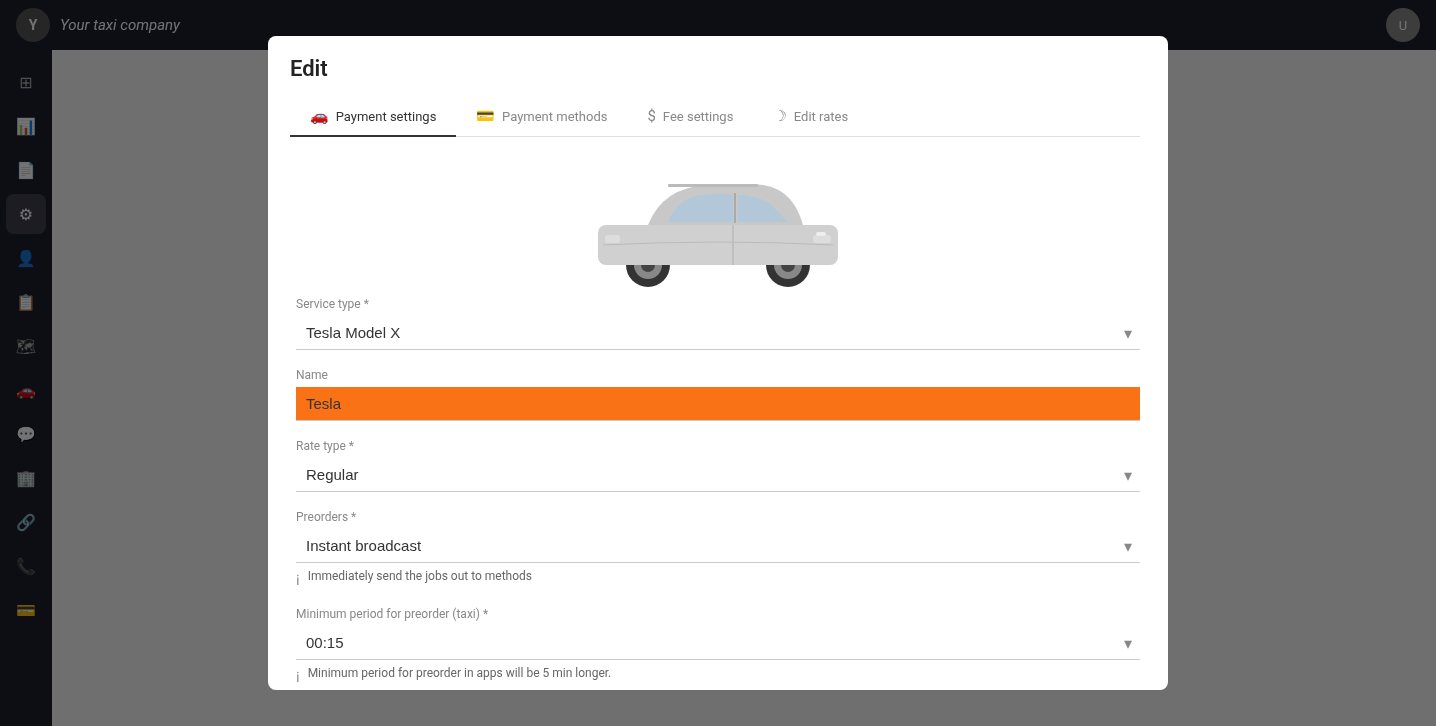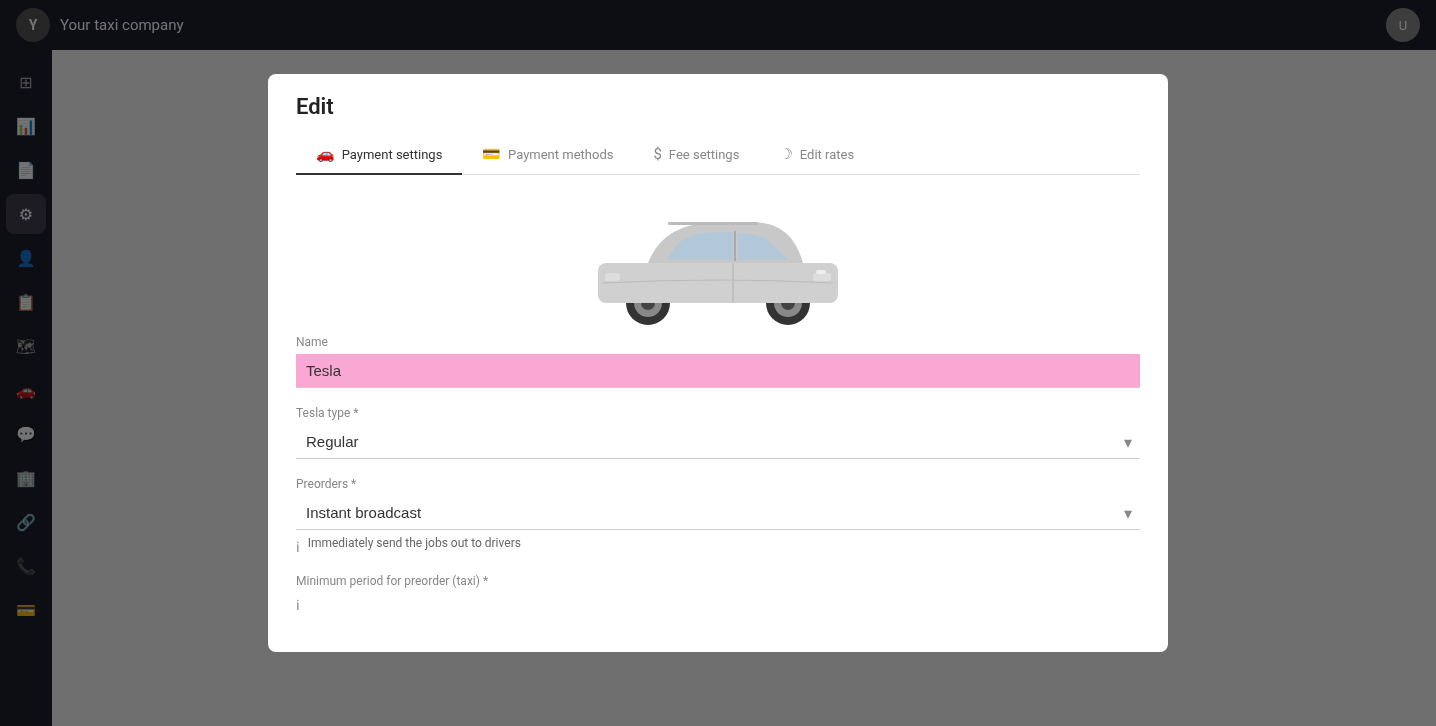--- a/index.html
+++ b/index.html
@@ -28,20 +28,21 @@
       width: 34px; height: 34px;
       border-radius: 50%;
       background: #555;
       display: flex; align-items: center; justify-content: center;
       color: white; font-weight: bold; font-size: 14px;
     }
     .topbar-title {
       color: white;
       font-size: 15px;
       margin-left: 10px;
+      font-style: italic;
     }
     .topbar-avatar {
       margin-left: auto;
       width: 34px; height: 34px;
       border-radius: 50%;
       background: #888;
       display: flex; align-items: center; justify-content: center;
       color: white; font-size: 13px;
     }
 
@@ -93,21 +94,21 @@
       border-radius: 8px;
       width: 900px;
       max-height: 90vh;
       overflow-y: auto;
       position: relative;
       padding-bottom: 0;
     }
 
     
     .modal-header {
-      padding: 20px 28px 0 28px;
+      padding: 20px 28px 0 22px;
     }
     .modal-title {
       font-size: 22px;
       font-weight: 600;
       color: #222;
       margin-bottom: 16px;
     }
 
     
     .modal-tabs {
@@ -169,21 +170,21 @@
       cursor: pointer;
       outline: none;
     }
     .form-input {
       width: 100%;
       padding: 8px 10px;
       border: none;
       border-bottom: 1px solid #ccc;
       font-size: 15px;
       color: #333;
-      background: #f9a8d4;
+      background: #f97316;
       outline: none;
     }
     .select-wrapper {
       position: relative;
     }
     .select-wrapper::after {
       content: '▾';
       position: absolute;
       right: 8px;
       top: 50%;
@@ -297,52 +298,66 @@
           <rect x="238" y="75" width="10" height="4" rx="2" fill="#eee"></rect>
 
           <rect x="27" y="78" width="15" height="8" rx="3" fill="#ddd"></rect>
 
           <path d="M25,88 Q140,82 255,88" stroke="#bbb" stroke-width="1" fill="none"></path>
 
           <rect x="90" y="27" width="90" height="3" rx="1" fill="#bbb"></rect>
         </svg>
       </div>
 
+      <div class="form-field">
+        <label class="form-label">Service type *</label>
+        <div class="select-wrapper">
+          <select class="form-select">
+            <option>Tesla Model X</option>
+          </select>
+        </div>
+      </div>
 
       <div class="form-field">
         <label class="form-label">Name</label>
         <input type="text" class="form-input" value="Tesla" style="">
       </div>
 
       <div class="form-field">
-        <label class="form-label">Tesla type *</label>
+        <label class="form-label">Rate type *</label>
         <div class="select-wrapper">
           <select class="form-select">
             <option>Regular</option>
           </select>
         </div>
       </div>
 
       <div class="form-field">
         <label class="form-label">Preorders *</label>
         <div class="select-wrapper">
           <select class="form-select">
             <option>Instant broadcast</option>
           </select>
         </div>
         <div class="info-msg">
           <span class="info-icon">ℹ</span>
-          <span>Immediately send the jobs out to drivers</span>
+          <span>Immediately send the jobs out to methods</span>
         </div>
       </div>
 
       <div class="form-field">
         <label class="form-label">Minimum period for preorder (taxi) *</label>
+        <div class="select-wrapper">
+          <select class="form-select">
+            <option>00:15</option>
+          </select>
+        </div>
         <div class="info-msg">
           <span class="info-icon">ℹ</span>
+          <span>Minimum period for preorder in apps will be 5 min longer.</span>
         </div>
 
       </div>
 
     </div>
 
   </div>
 </div>
 
 </body></html>

